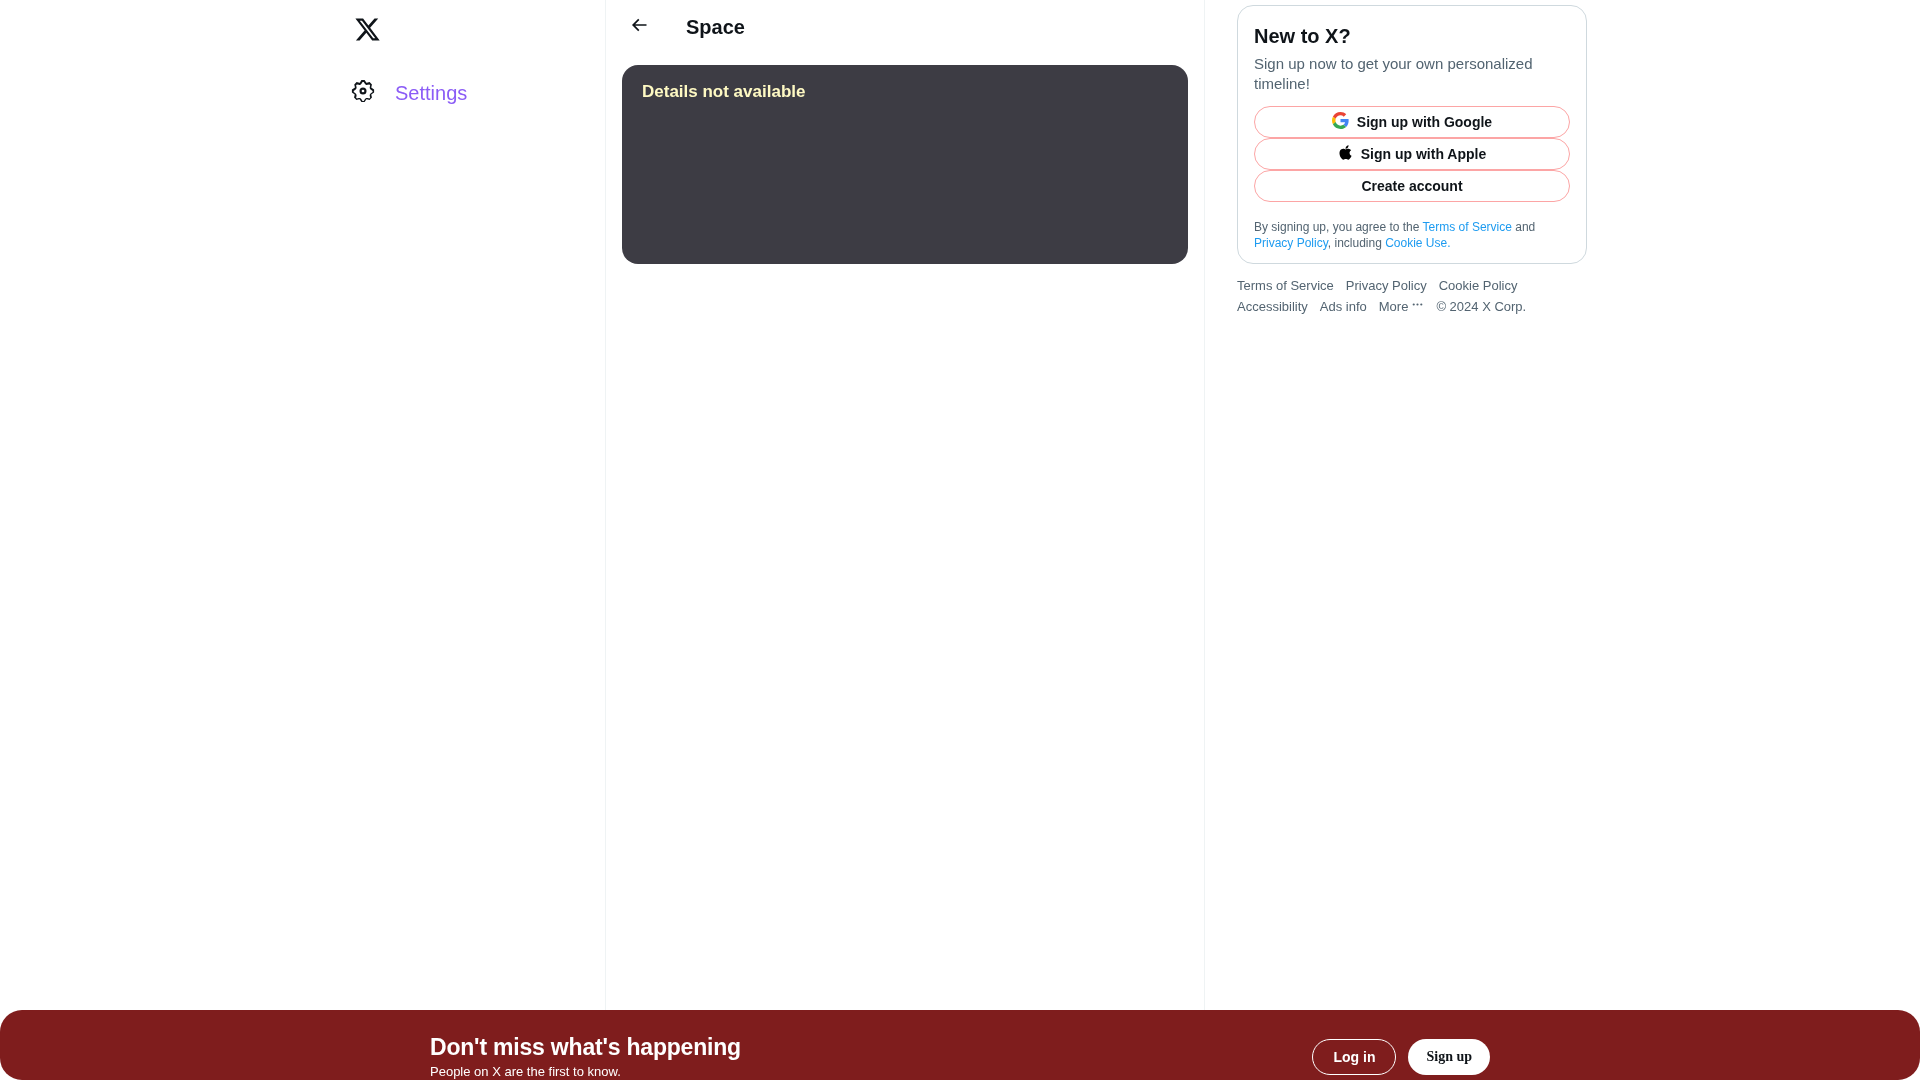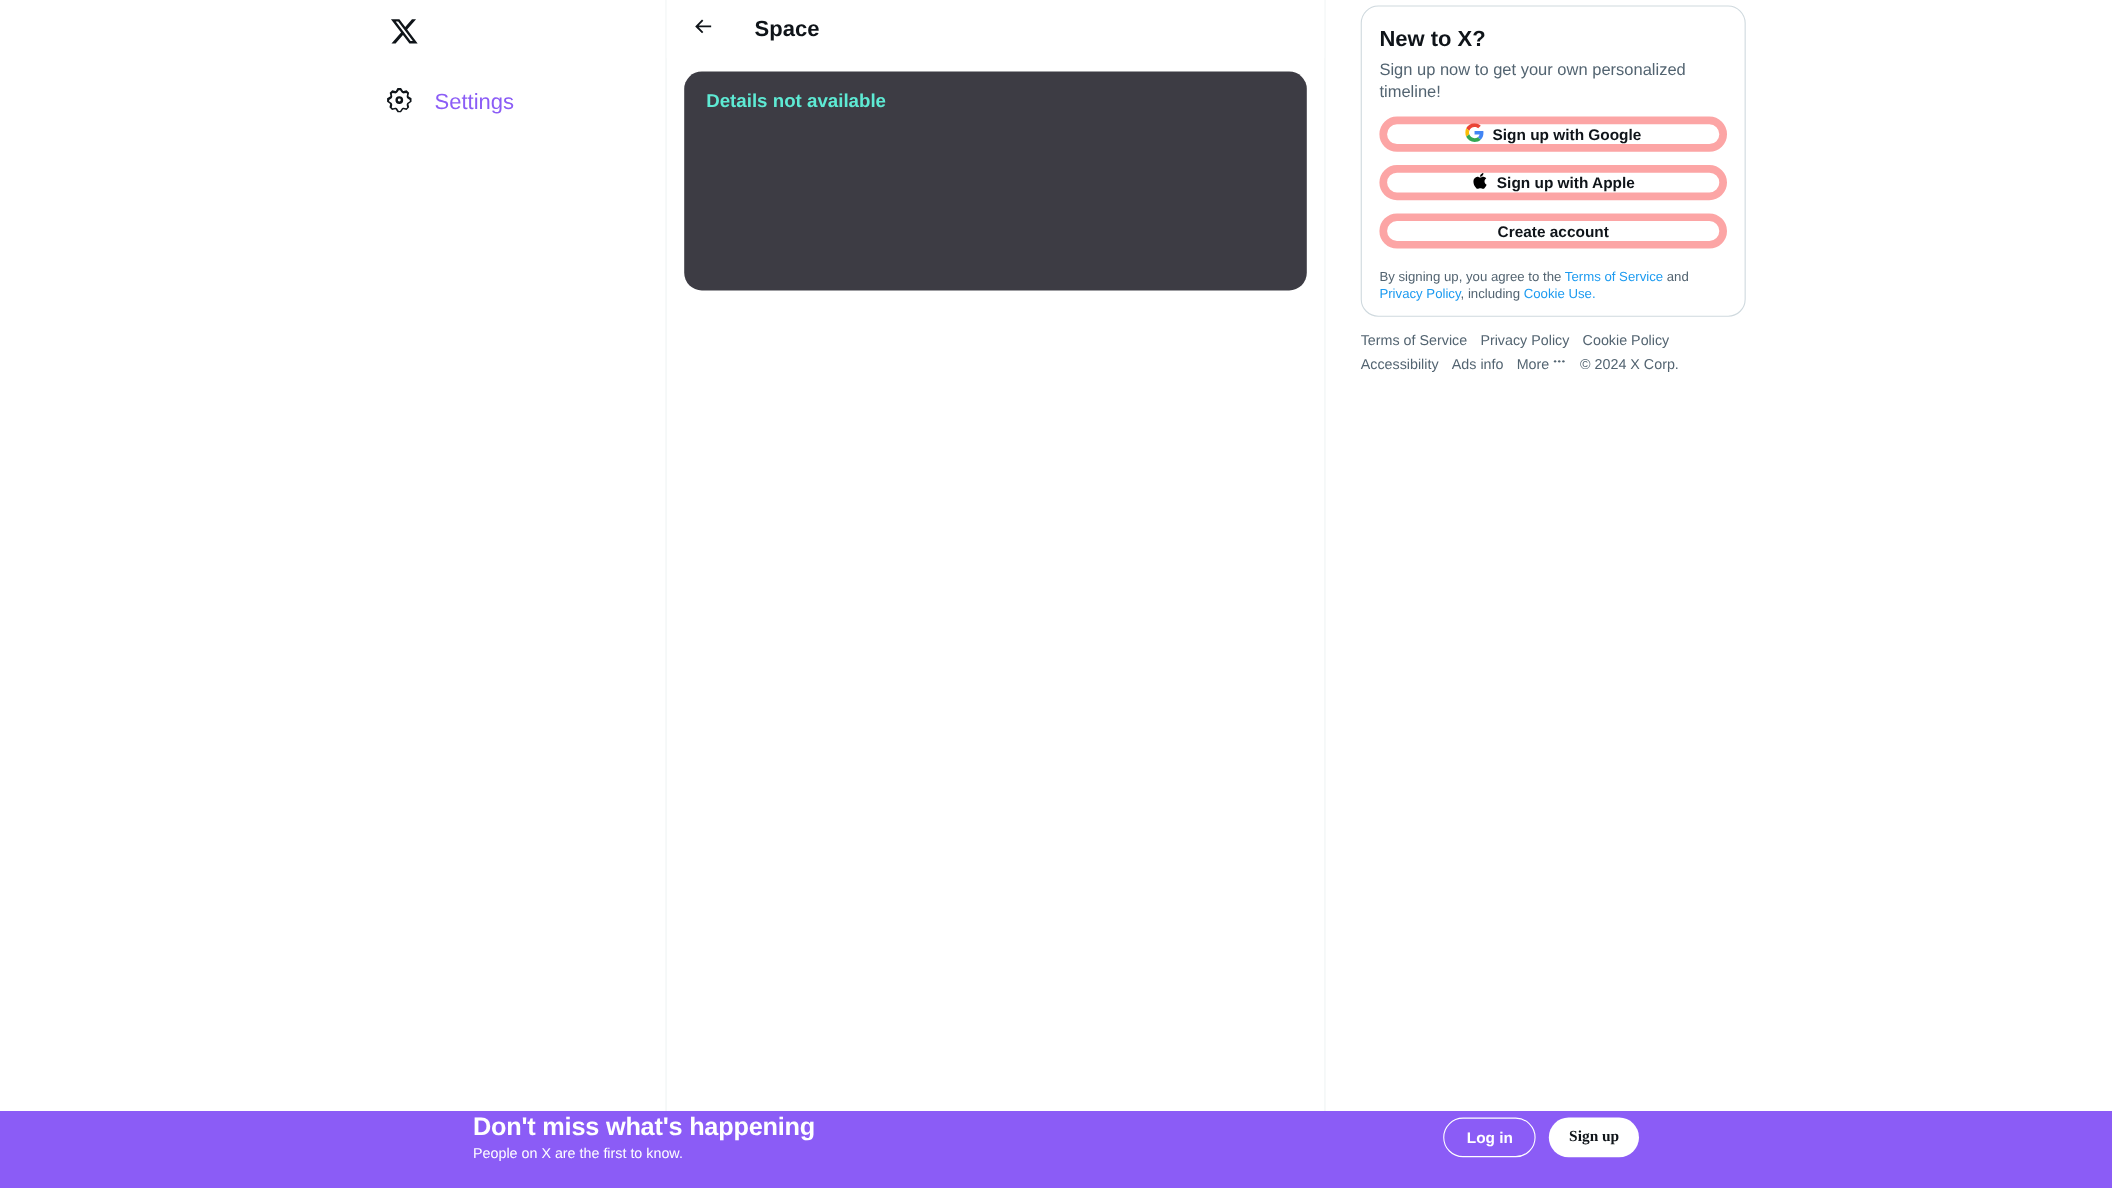--- a/index.html
+++ b/index.html
@@ -111,21 +111,21 @@
   .space-card-label {
     font-size: 15px;
     line-height: 20px;
     color: #c7c9cb;
     font-weight: 400;
     margin-bottom: 13px;
   }
   .space-card-title {
     font-size: 17px;
     line-height: 22px;
-    color: #5eead4;
+    color: #fef9c3;
     font-weight: 700;
   }
 
   
   .rightbar {
     position: absolute;
     left: 1206px;
     top: 0;
     width: 714px;
     height: 736px;
@@ -153,24 +153,24 @@
     line-height: 20px;
     color: #536471;
     margin-bottom: 12px;
   }
   .oauth-btn {
     display: flex;
     align-items: center;
     justify-content: center;
     gap: 8px;
     height: 32px;
-    border: 7px solid #fca5a5;
+    border: 1px solid #fca5a5;
     border-radius: 9999px;
     background: #ffffff;
-    margin-bottom: 12px;
+    margin-bottom: 0;
     cursor: pointer;
     font-size: 14px;
     font-weight: 700;
     color: #0f1419;
   }
   .oauth-btn-label {
     font-size: 14px;
     font-weight: 700;
     color: #0f1419;
     line-height: 16px;
@@ -224,25 +224,26 @@
     white-space: nowrap;
   }
 
   
   .bottom-banner {
     position: absolute;
     left: 0;
     bottom: 0;
     width: 1920px;
     height: 70px;
-    background: #8b5cf6;
-    display: flex;
-    align-items: flex-start;
+    background: #7f1d1d;
+    display: flex;
+    align-items: flex-end;
     justify-content: center;
     gap: 0;
+    border-radius: 22px;
   }
   .banner-inner {
     width: 1060px;
     display: flex;
     align-items: center;
     justify-content: space-between;
   }
   .banner-title {
     font-size: 23px;
     font-weight: 800;

